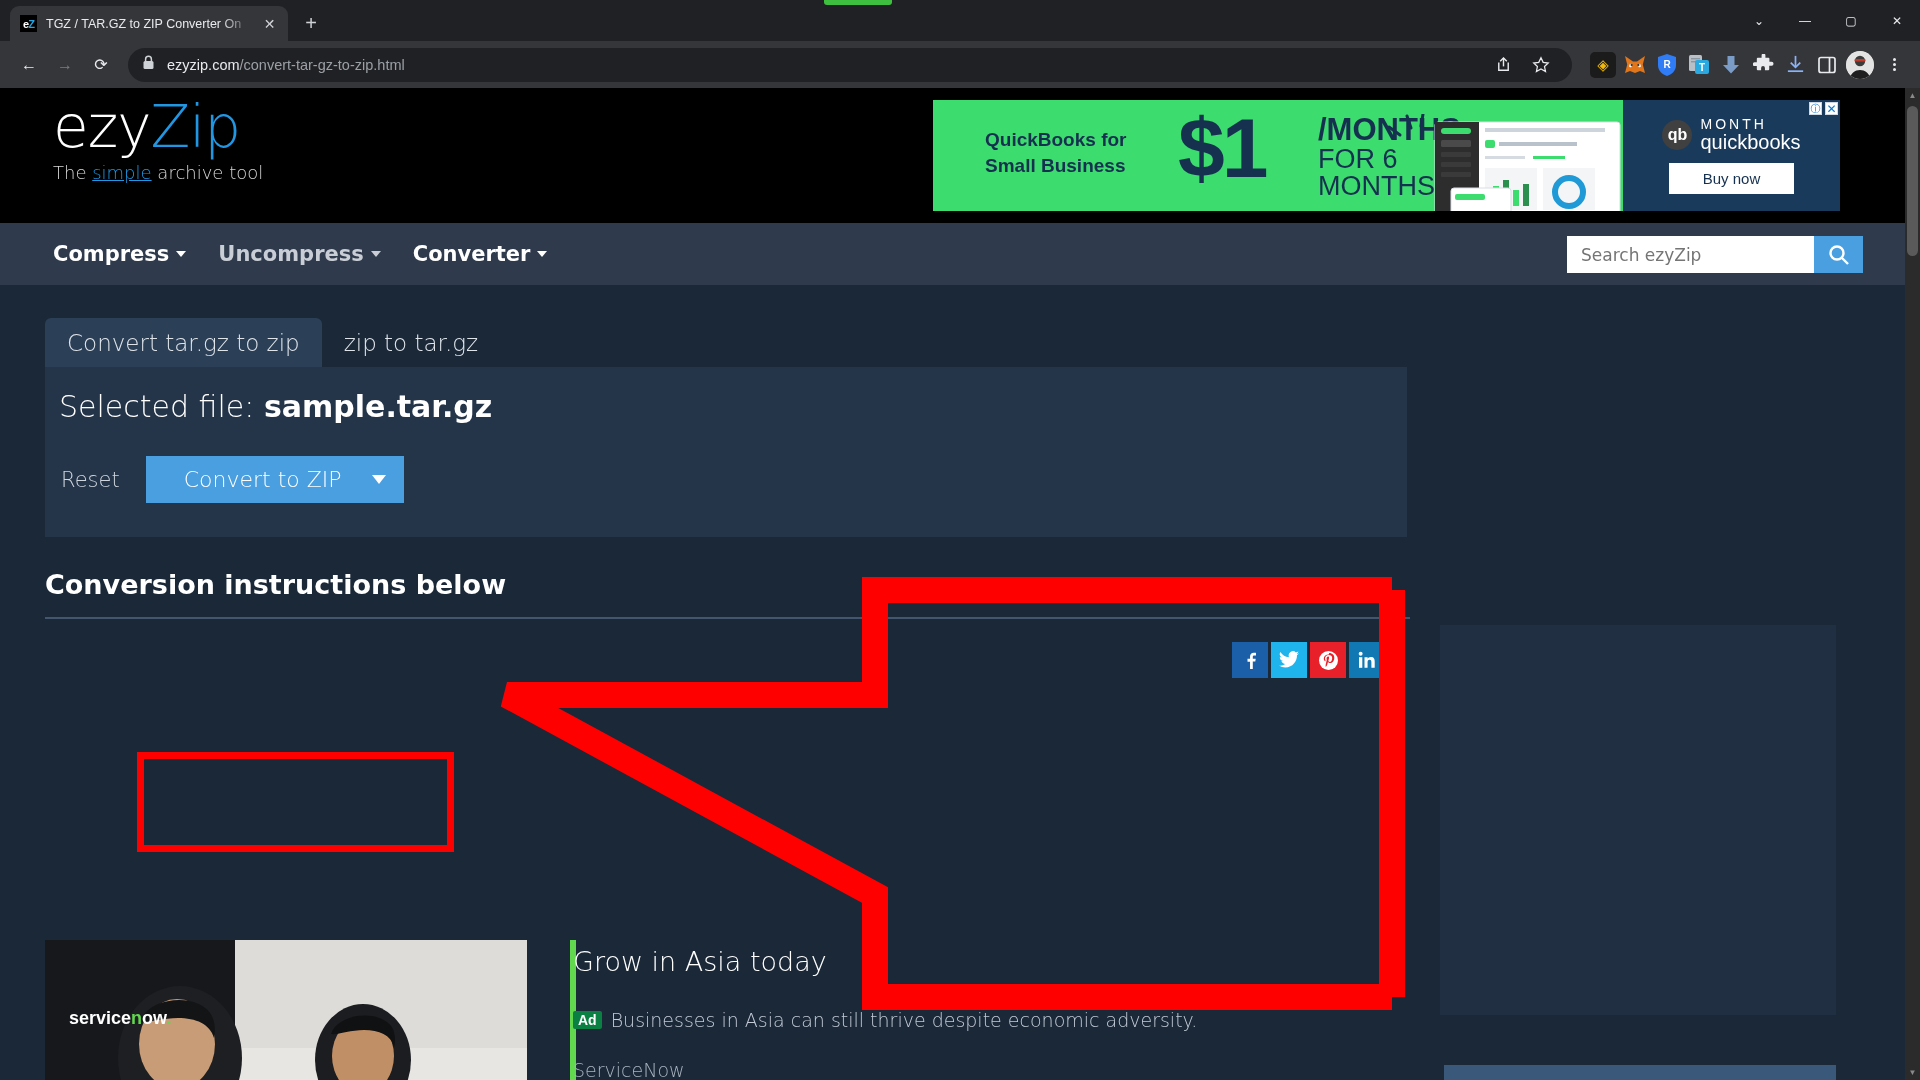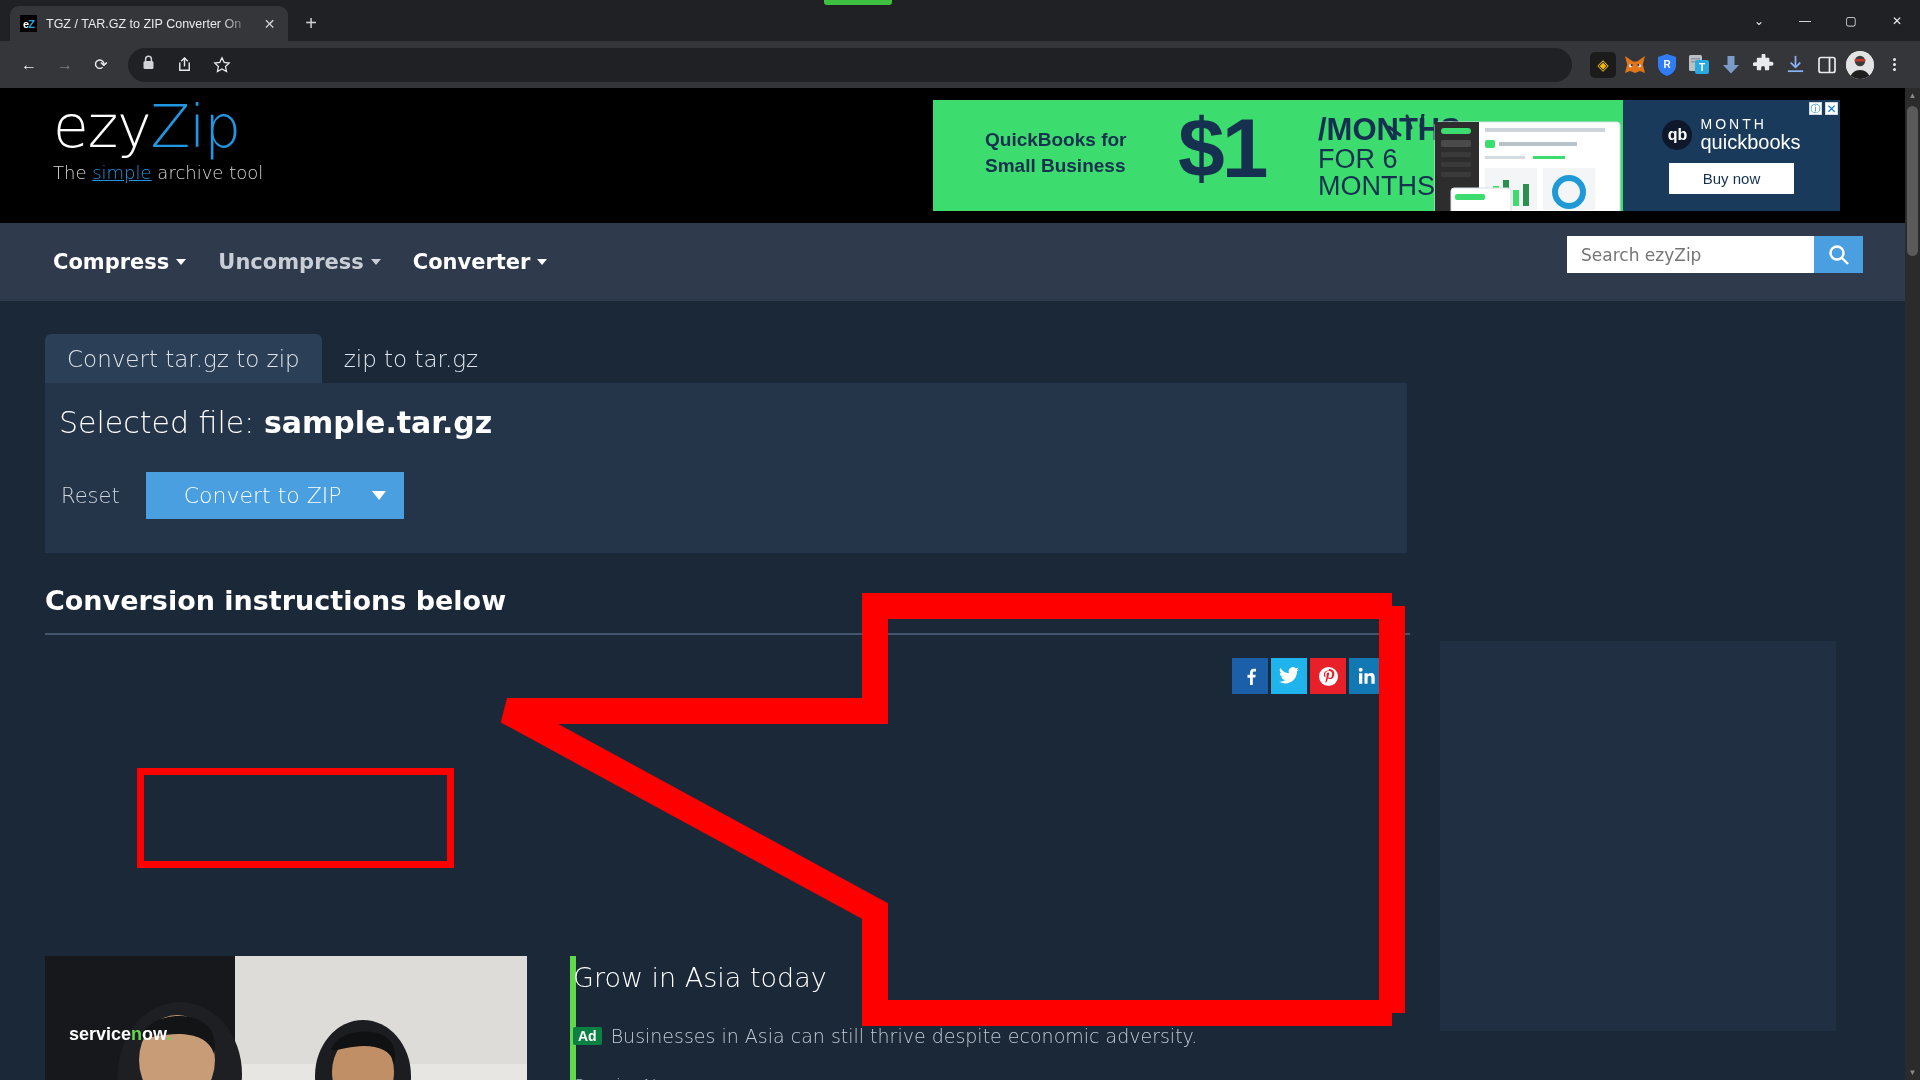--- a/index.html
+++ b/index.html
@@ -158,42 +158,42 @@
   .ad-month .m3 { font-size: 27px; font-weight: normal; display:block; }
   .ad-device {
     position:absolute; right: 0px; top: 14px; width: 250px; height: 100px;
   }
   .ad-right {
     flex: 1; background: #1a3a5c; position: relative;
     display:flex; flex-direction: column; align-items:center; justify-content:center; gap: 10px;
   }
   .qb-logo { display:flex; align-items:center; gap: 8px; }
   .qb-dot {
-    width: 30px; height: 30px; border-radius: 50%; background: #0f172a;
+    width: 30px; height: 30px; border-radius: 50%; background: #404040;
     color:#fff; font-size: 16px; font-weight: bold;
     display:flex; align-items:center; justify-content:center;
   }
   .qb-words { color:#fff; line-height: 1.05; }
   .qb-words .w1 { font-size: 14px; letter-spacing: 3px; display:block; }
   .qb-words .w2 { font-size: 20px; display:block; }
   .buy-now {
     background:#fff; color:#16314f; font-size: 15px;
     padding: 7px 34px; border: 0;
   }
   .ad-ctl { position:absolute; right: 2px; top: 2px; display:flex; gap: 3px; align-items:center; }
   .ad-i, .ad-x {
     width: 13px; height: 13px; background:#fff; color:#0078d7;
     font-size: 10px; display:flex; align-items:center; justify-content:center;
     border: 1px solid #cfd8e3; line-height: 1;
   }
   .ad-x { color:#0078d7; font-size: 12px; }
 
   
   .navbar {
-    height: 78px; background: #2f3b4c; display: flex; align-items: center;
+    height: 62px; background: #2f3b4c; display: flex; align-items: center;
     padding: 0 40px 0 53px; position: relative;
   }
   .nav-items { display:flex; align-items:center; gap: 32px; }
   .nav-item {
     color: #fff; font-size: 21px; font-weight: bold;
     font-family: "DejaVu Sans", sans-serif;
     display:flex; align-items:center; gap: 7px;
   }
   .nav-item.dim { color: #c9ced6; }
   .caret { width:0;height:0;border-left:5px solid transparent;border-right:5px solid transparent;border-top:6px solid currentColor; display:inline-block; }
@@ -344,20 +344,21 @@
     <div class="nav-btn disabled">→</div>
     <div class="nav-btn">⟳</div>
 
     <div class="omnibox">
       <span style="flex:0 0 auto;">
         <svg width="13" height="15" viewBox="0 0 13 15">
             <rect x="1.5" y="6" width="10" height="8" rx="1.5" fill="#cfd2d6"></rect>
             <path d="M3.6 6V4.2a2.9 2.9 0 0 1 5.8 0V6" stroke="#cfd2d6" stroke-width="1.5" fill="none"></path>
           </svg>
       </span>
+      <span class="url"><b>ezyzip.com</b><span>/convert-tar-gz-to-zip.html</span></span>
       <span class="omni-actions">
         <span class="nav-btn">
           <svg width="17" height="17" viewBox="0 0 18 18" fill="none" stroke="#e8eaed" stroke-width="1.5">
               <path d="M4 7v8h10V7"></path>
               <path d="M9 11V2"></path>
               <path d="M5.5 5.5L9 2l3.5 3.5"></path>
             </svg>
         </span>
         <span class="nav-btn">
           <svg width="18" height="18" viewBox="0 0 20 20" fill="none" stroke="#e8eaed" stroke-width="1.4">

